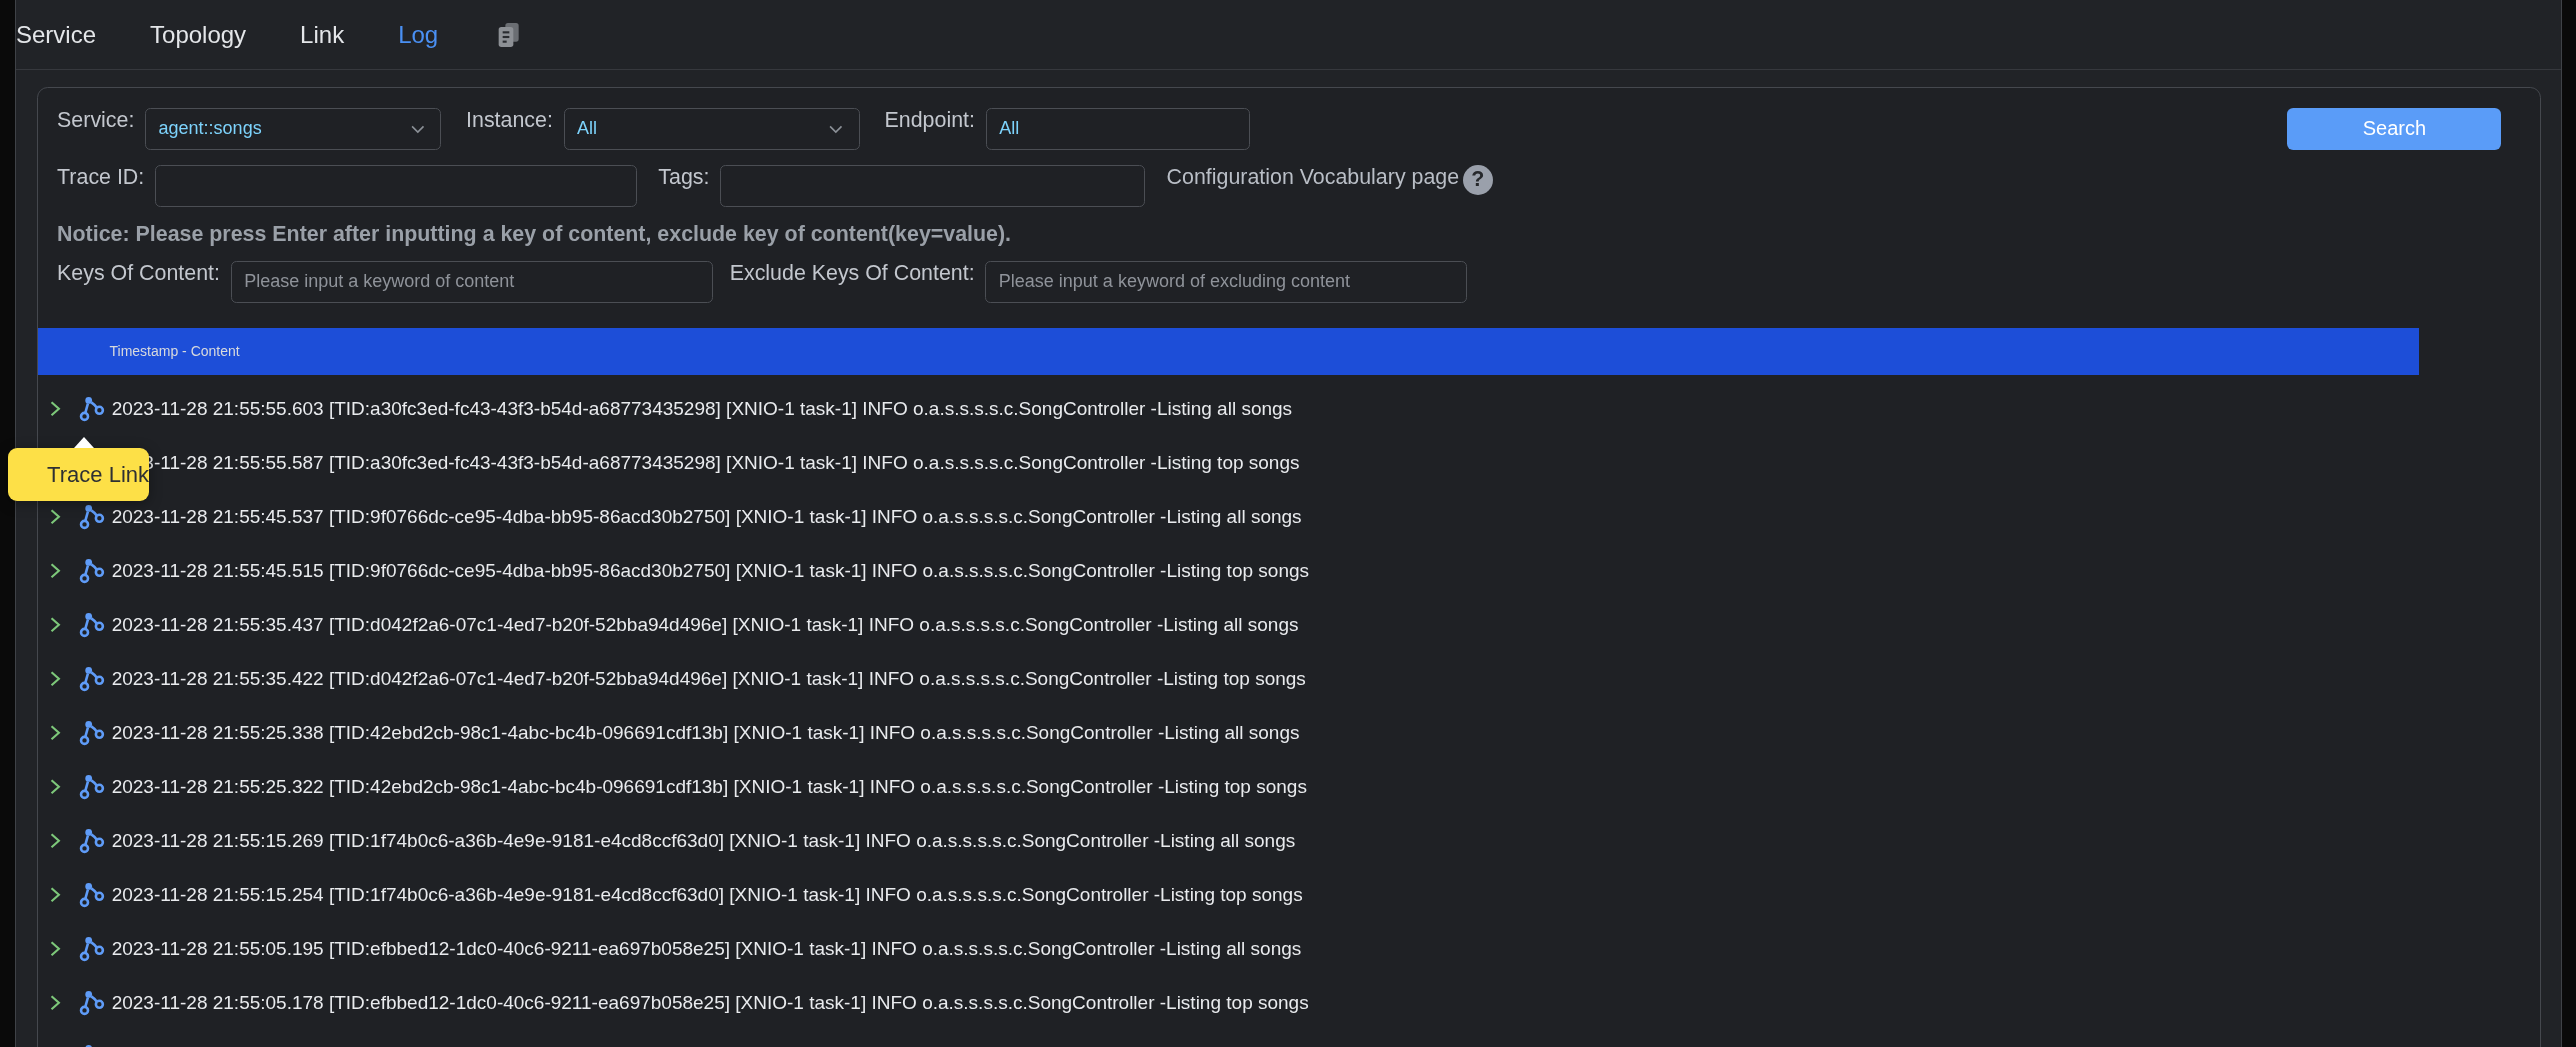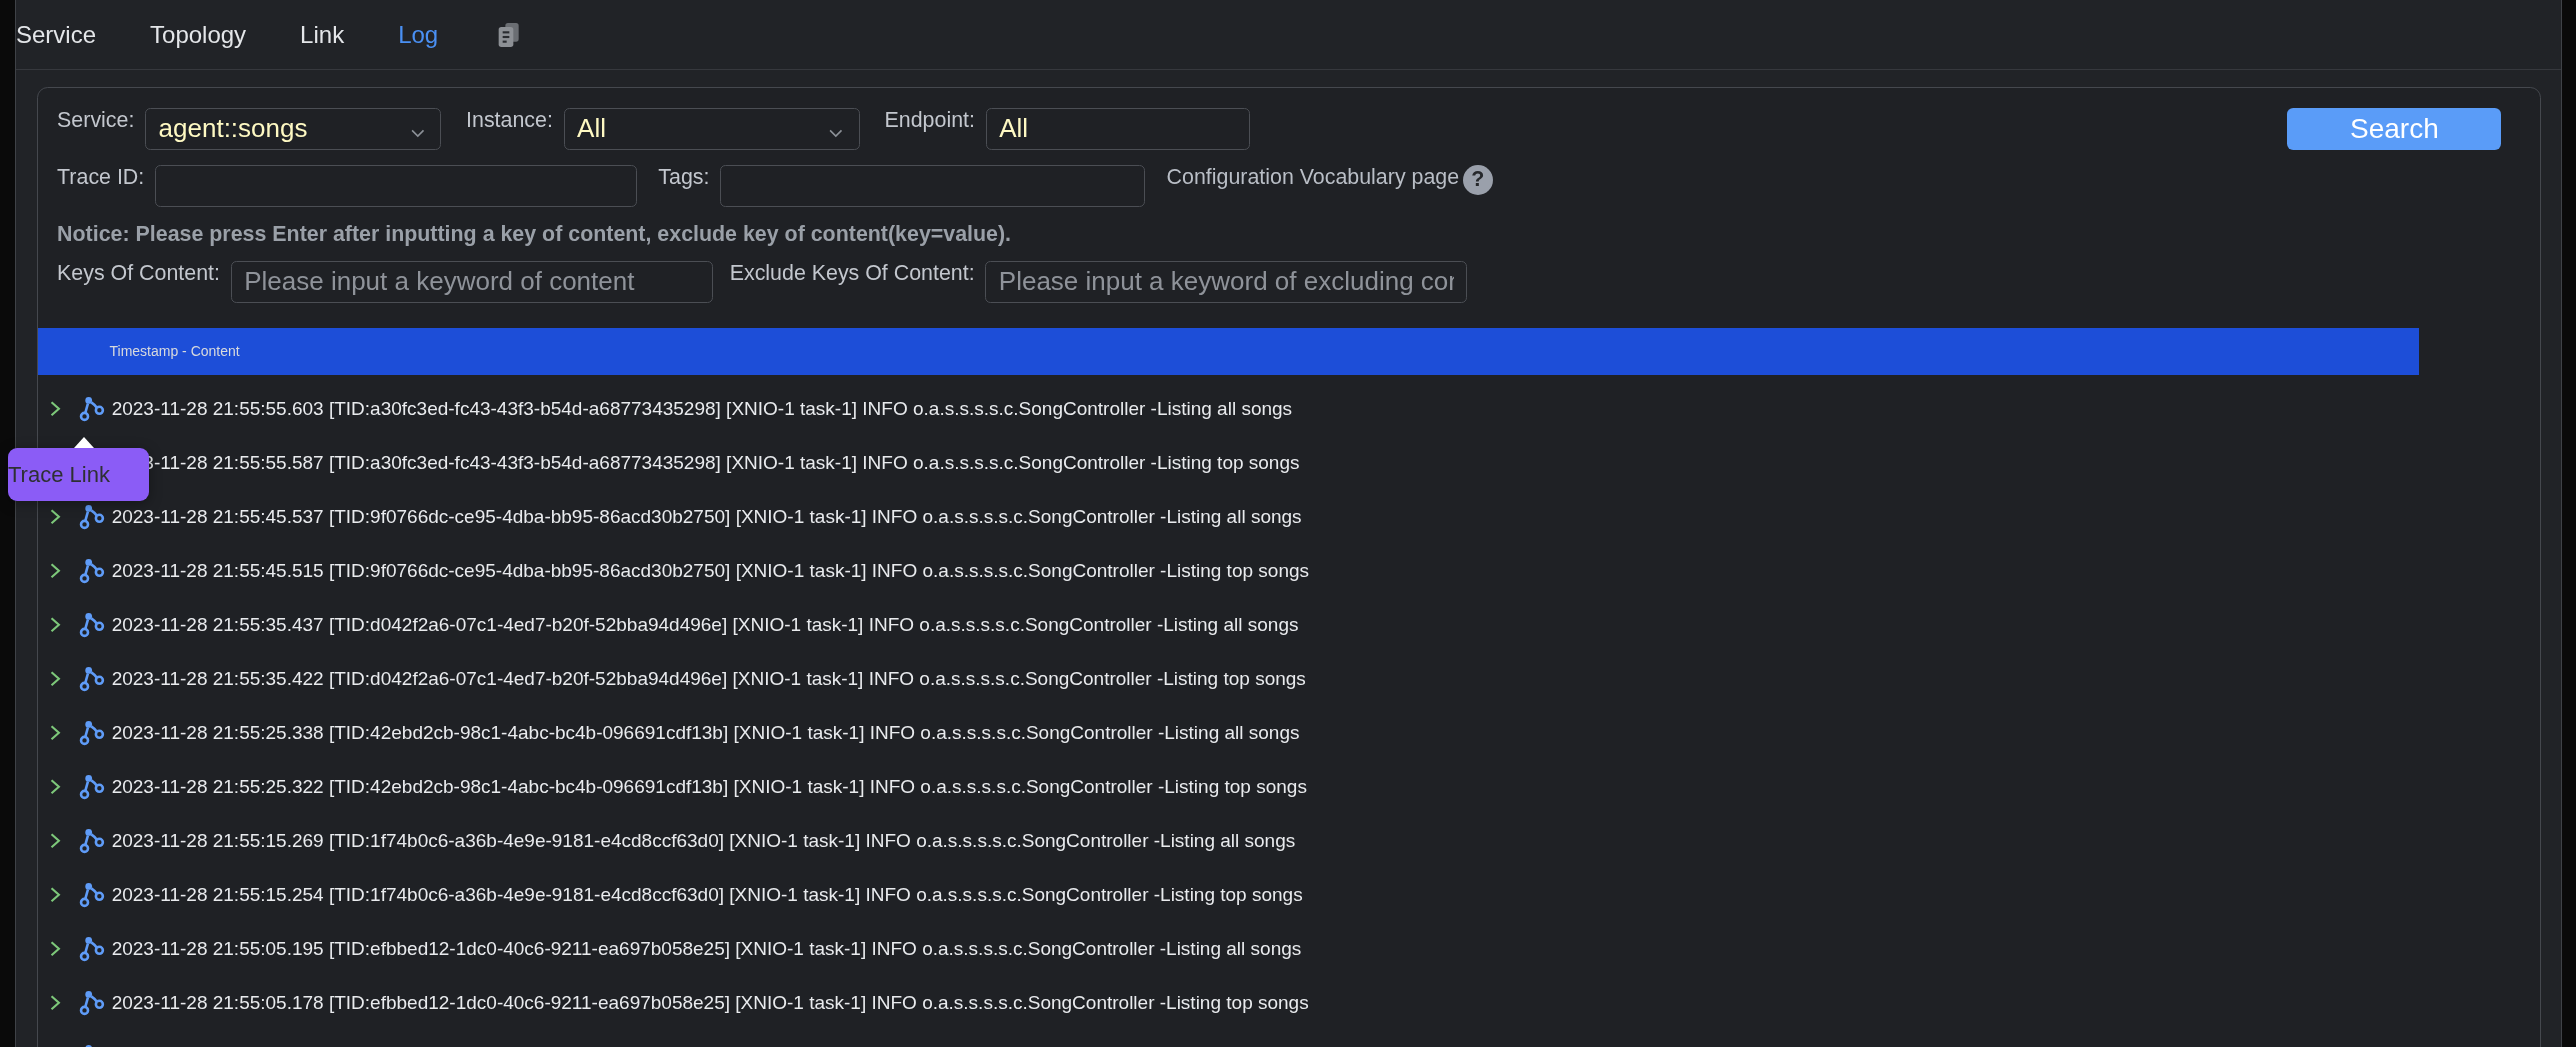--- a/index.html
+++ b/index.html
@@ -48,22 +48,22 @@
     height: 42px; margin: 0 0 15px 0;
     padding: 0 39px 0 19.6px;
     font-size: 21.4px; color: #c3c7ce;
   }
   .f-label { white-space: nowrap; margin-right: 10.7px; }
   .select-box, .text-input {
     height: 42px;
     border: 0.9px solid #4b4e54;
     border-radius: 5.4px;
     background: transparent;
-    color: #fef9c3;
-    font-size: 26px;
+    color: #7dd3fc;
+    font-size: 18px;
     font-family: "Liberation Sans", sans-serif;
     padding: 0 12.5px;
     display: flex; align-items: center; gap: 36px;
   }
   .select-box { justify-content: space-between; cursor: pointer; }
   .select-box .chev { width: 19.6px; height: 19.6px; flex: 0 0 auto; margin-left: 9px; }
   input.text-input { outline: none; }
   input.text-input::placeholder { color: #8f939a; opacity: 1; }
   .w-select { width: 296px; }
   .w-endpoint { width: 264px; }
@@ -71,21 +71,21 @@
   .w-tags { width: 425px; }
   .w-keys { width: 482px; }
   .ml28 { margin-left: 25px; }
   .ml24 { margin-left: 21.4px; }
   .ml19 { margin-left: 17px; }
   .spacer { flex: 1 1 auto; }
   .search-btn {
     width: 214px; height: 42px;
     background: #5a9cf8; color: #ffffff;
     border: none; border-radius: 6.2px;
-    font-size: 28px; font-family: "Liberation Sans", sans-serif;
+    font-size: 20px; font-family: "Liberation Sans", sans-serif;
     cursor: pointer;
   }
   .vocab-link { color: #b9bec6; white-space: nowrap; cursor: pointer; }
   .help-icon {
     width: 30px; height: 30px; border-radius: 50%;
     background: #9aa0ab; color: #26282c;
     display: inline-flex; align-items: center; justify-content: center;
     font-size: 21.4px; font-weight: bold; margin-left: 3.6px; cursor: pointer;
     flex: 0 0 auto;
   }
@@ -111,23 +111,23 @@
     color: #e9ebee; font-size: 19px;
     white-space: nowrap;
   }
   .expander { width: 19.6px; height: 19.6px; margin-right: 13.4px; cursor: pointer; flex: 0 0 auto; }
   .trace-ic { width: 27px; height: 27px; margin-right: 7.1px; cursor: pointer; flex: 0 0 auto; }
   .log-text { overflow: hidden; }
   
   .tooltip {
     position: absolute; left: 8px; top: 448px;
     width: 141px; height: 53px;
-    background: #8b5cf6; border-radius: 9px;
+    background: #fde047; border-radius: 9px;
     color: #2e3033; font-size: 22px;
-    display: flex; align-items: center; justify-content: flex-start;
+    display: flex; align-items: center; justify-content: flex-end;
     z-index: 10;
     box-shadow: 0 2.7px 12.5px rgba(0,0,0,0.35);
   }
   .tooltip::before {
     content: "";
     position: absolute; top: -10.7px; left: 66px;
     border-left: 10.7px solid transparent;
     border-right: 10.7px solid transparent;
     border-bottom: 11.6px solid #ffffff;
   }

